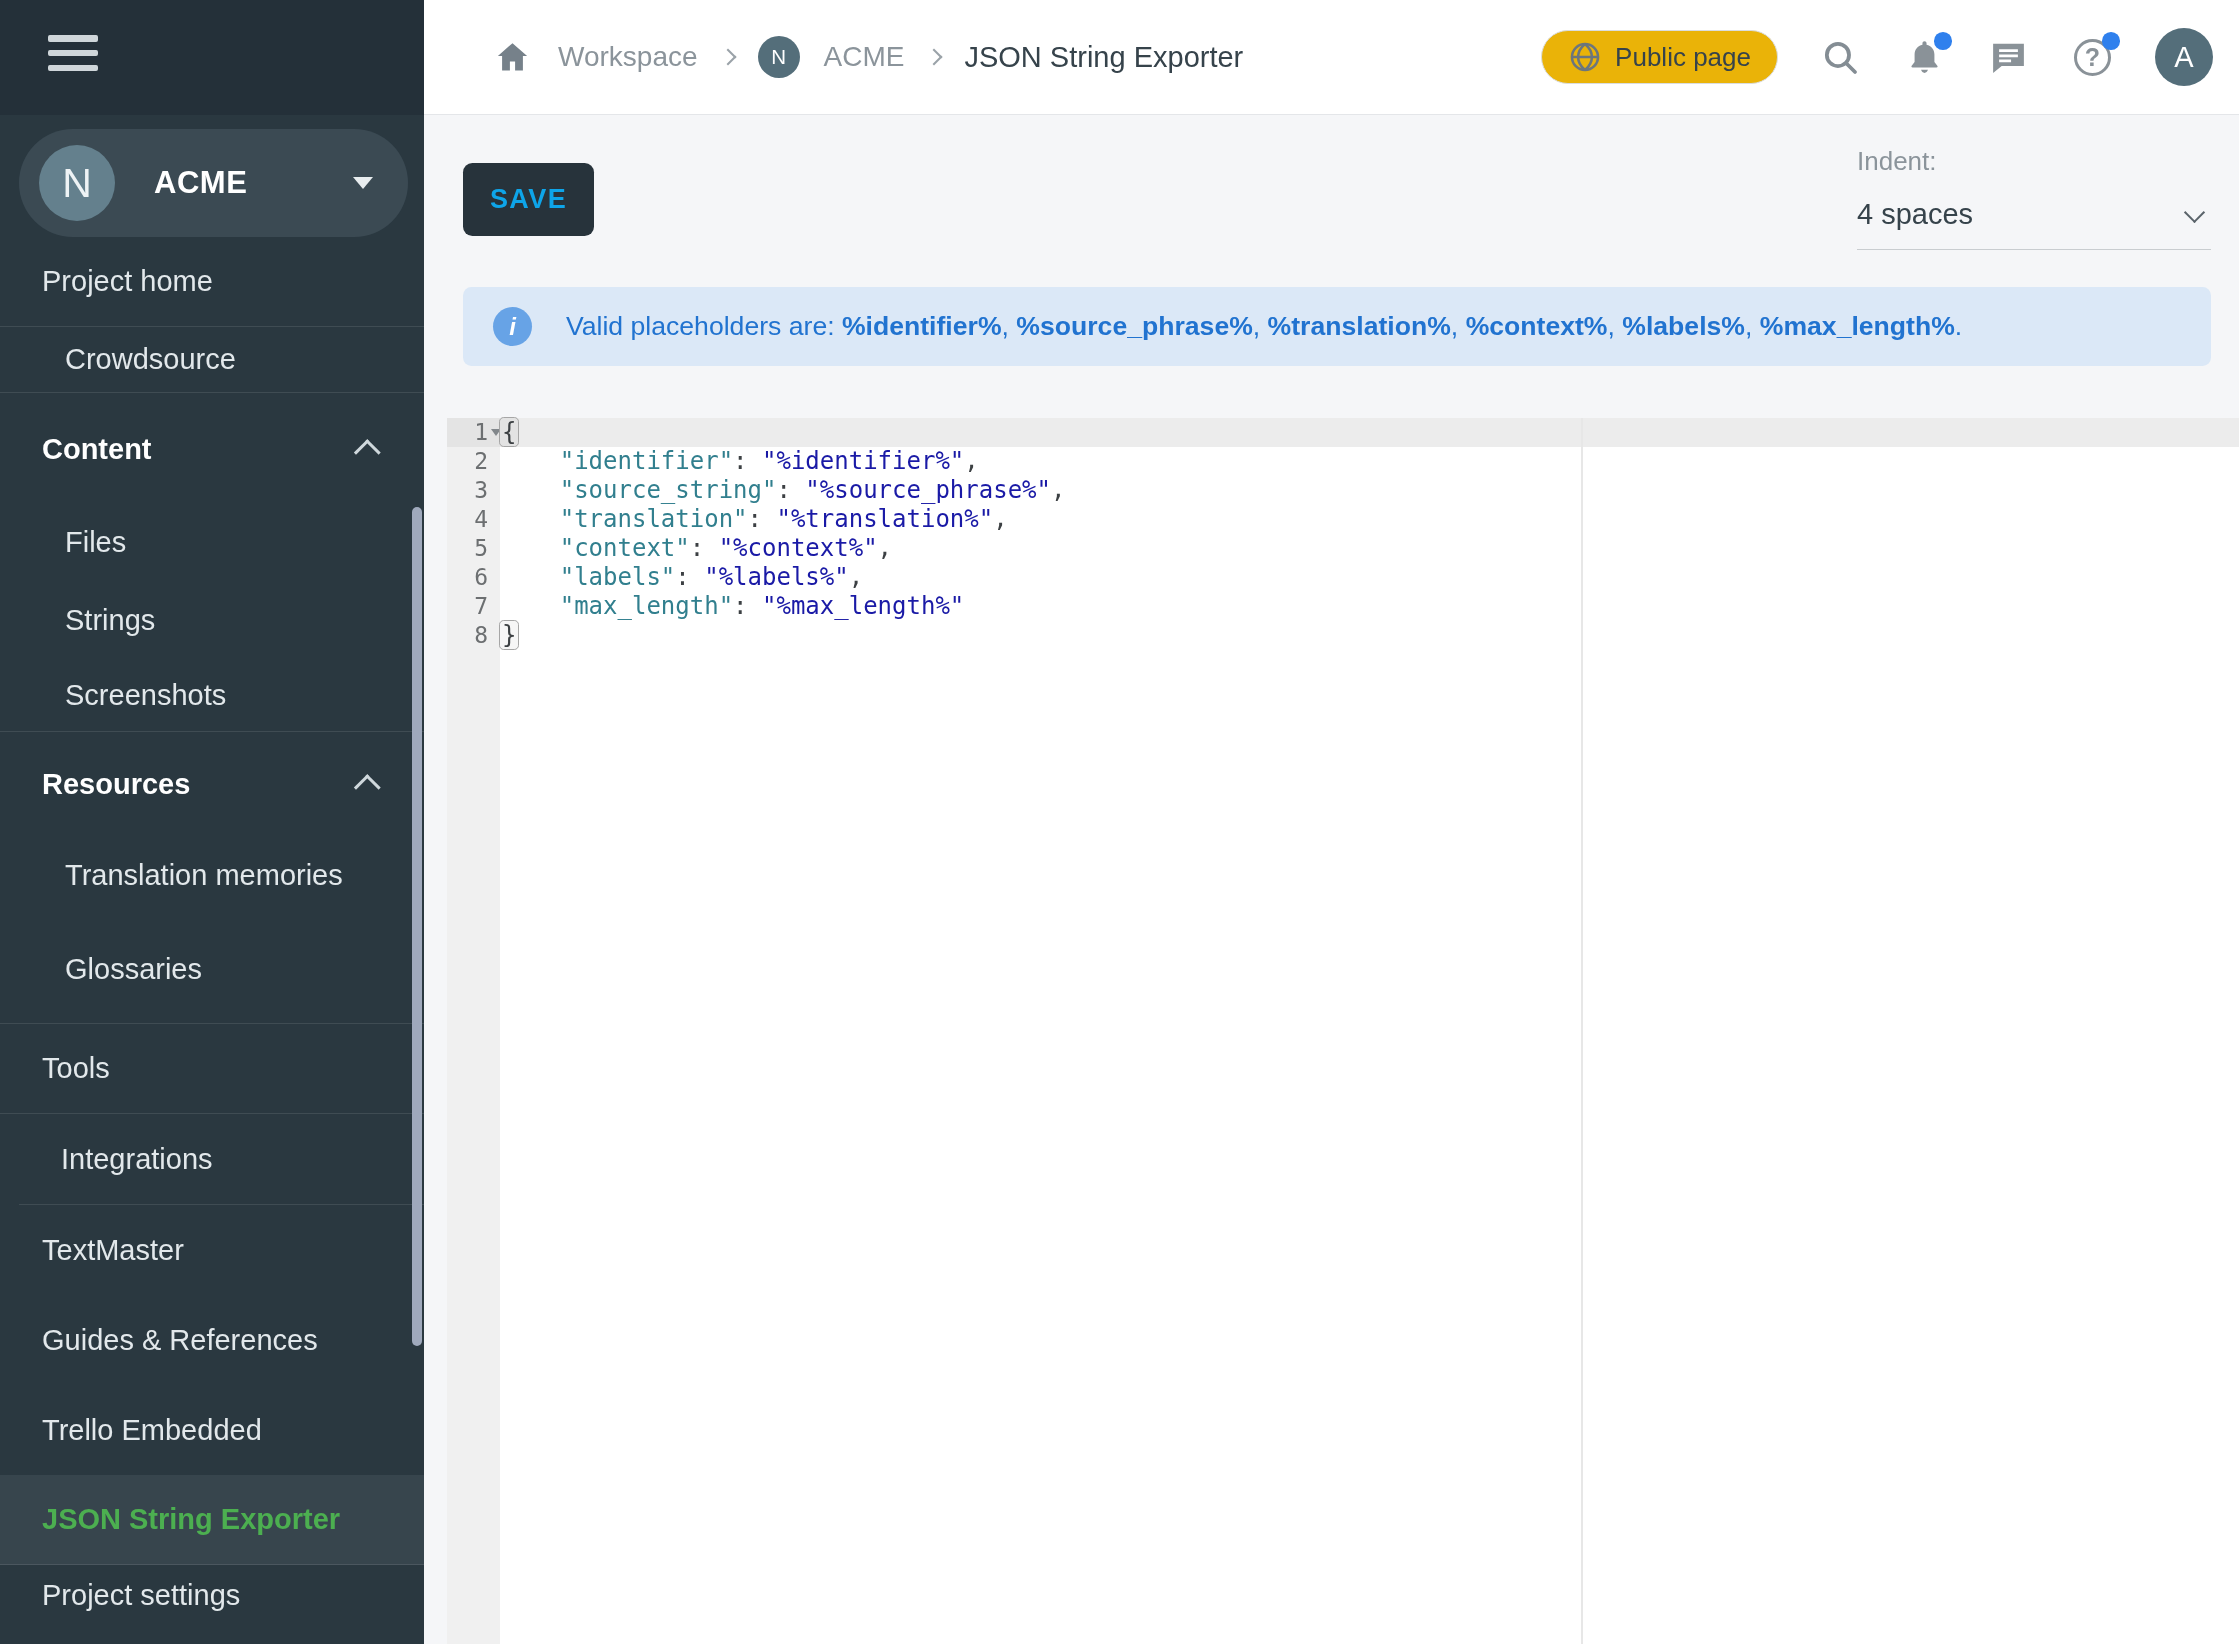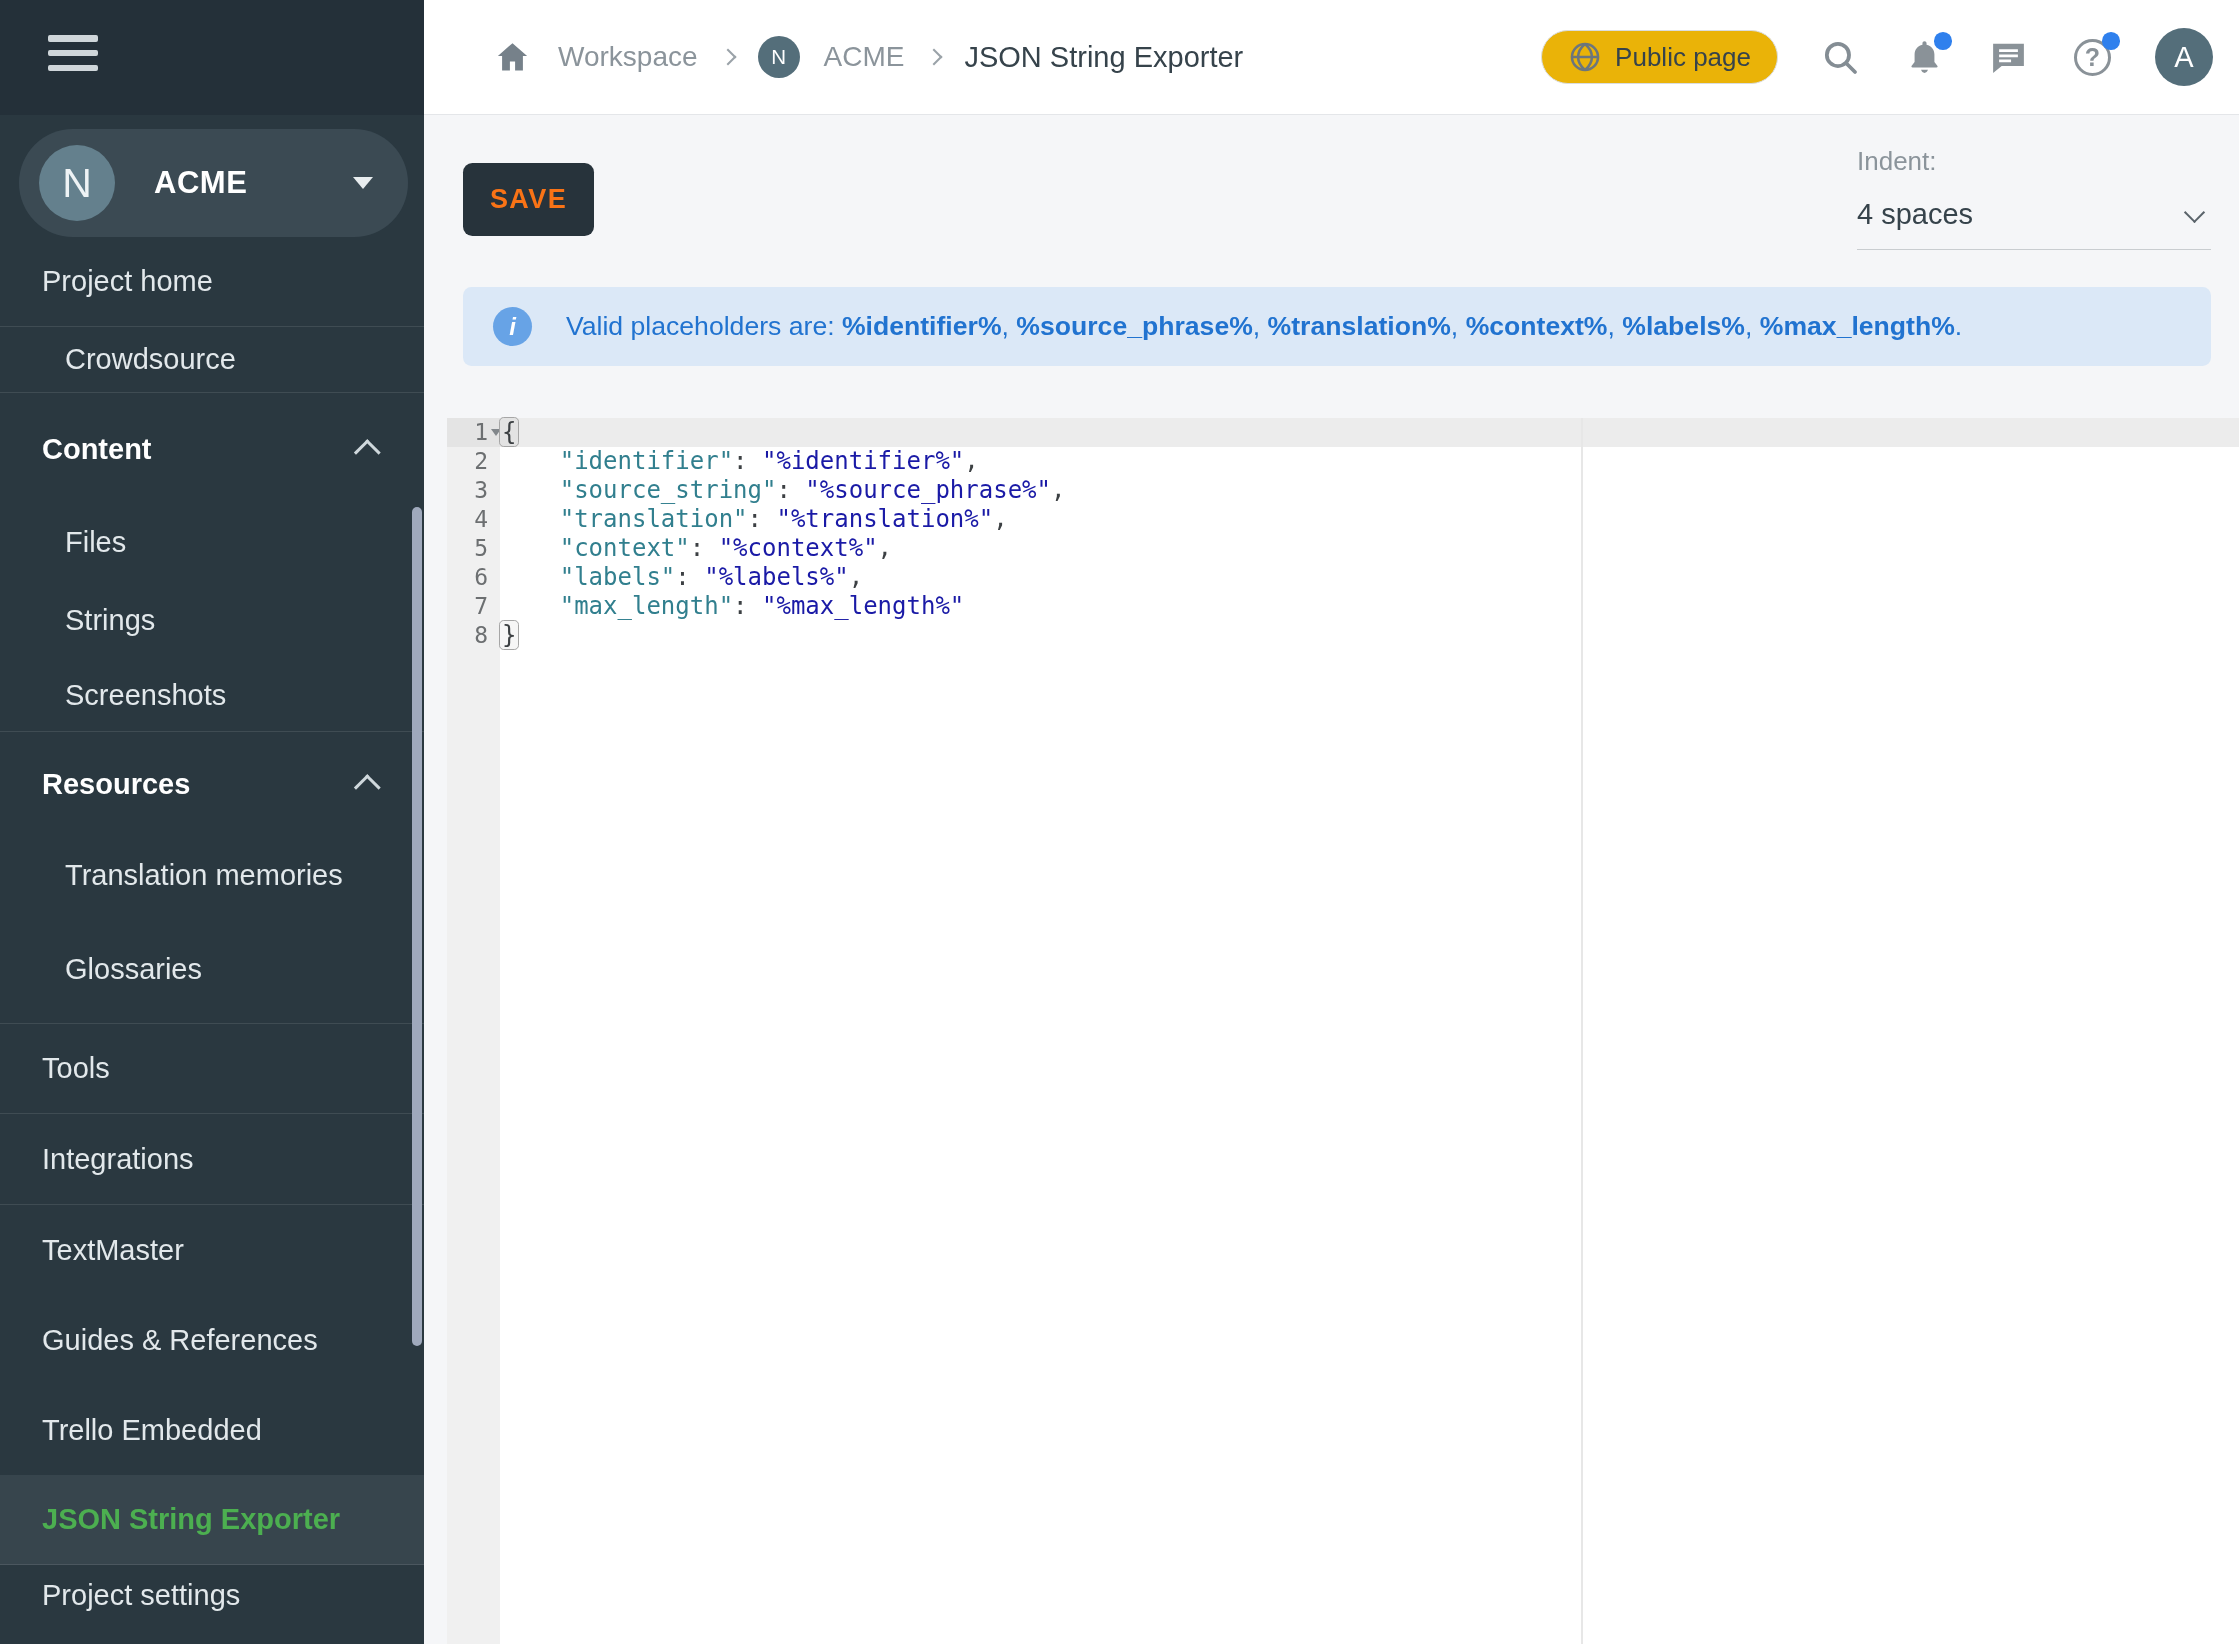--- a/index.html
+++ b/index.html
@@ -57,21 +57,21 @@
     background:#2f80ed; }
   .help-circle { width:37px; height:37px; border-radius:50%; border:3.7px solid #8a9298;
     color:#8a9298; font-size:25px; font-weight:bold; display:flex; align-items:center;
     justify-content:center; }
   .user-avatar { width:58px; height:58px; border-radius:50%; background:#546e7a; color:#fff;
     font-size:29px; display:flex; align-items:center; justify-content:center; cursor:pointer; }
 
   
   #main { position:absolute; left:424px; top:116px; right:0; bottom:0; background:#f5f6f8; }
   .save-btn { position:absolute; left:39px; top:47px; width:131px; height:73px;
-    background:#27333b; color:#f97316; border:none; border-radius:9.3px; font-size:27px;
+    background:#27333b; color:#0ea5e9; border:none; border-radius:9.3px; font-size:27px;
     font-weight:bold; letter-spacing:1.4px; cursor:pointer;
     font-family:"Liberation Sans", sans-serif; }
   .indent-box { position:absolute; right:28px; top:30px; width:354px; }
   .indent-label { color:#8b949b; font-size:26px; }
   .indent-select { position:relative; margin-top:20.5px; padding-bottom:18.6px;
     border-bottom:0.9px solid #c9cdd0; cursor:pointer; }
   .indent-value { font-size:29px; color:#36434b; }
   .sel-chev { position:absolute; right:9.3px; top:7.5px; width:15px; height:15px;
     border-right:2.8px solid #5a636a; border-bottom:2.8px solid #5a636a; transform:rotate(45deg); }
 
@@ -150,21 +150,21 @@
       </div>
       <div class="nav-row indent" style="height: 79px;">
         <span>Translation memories</span>
       </div>
       <div class="nav-row indent divider-after" style="height: 109px;">
         <span>Glossaries</span>
       </div>
       <div class="nav-row divider-after" style="height: 90px;">
         <span>Tools</span>
       </div>
-      <div class="nav-row divider-after" style="height: 91px;">
+      <div class="nav-row divider-after" style="height: 91px; margin-left: 19px;">
         <span>Integrations</span>
       </div>
       <div class="nav-row" style="height: 90px;">
         <span>TextMaster</span>
       </div>
       <div class="nav-row" style="height: 90px;">
         <span>Guides &amp; References</span>
       </div>
       <div class="nav-row" style="height: 90px;">
         <span>Trello Embedded</span>

